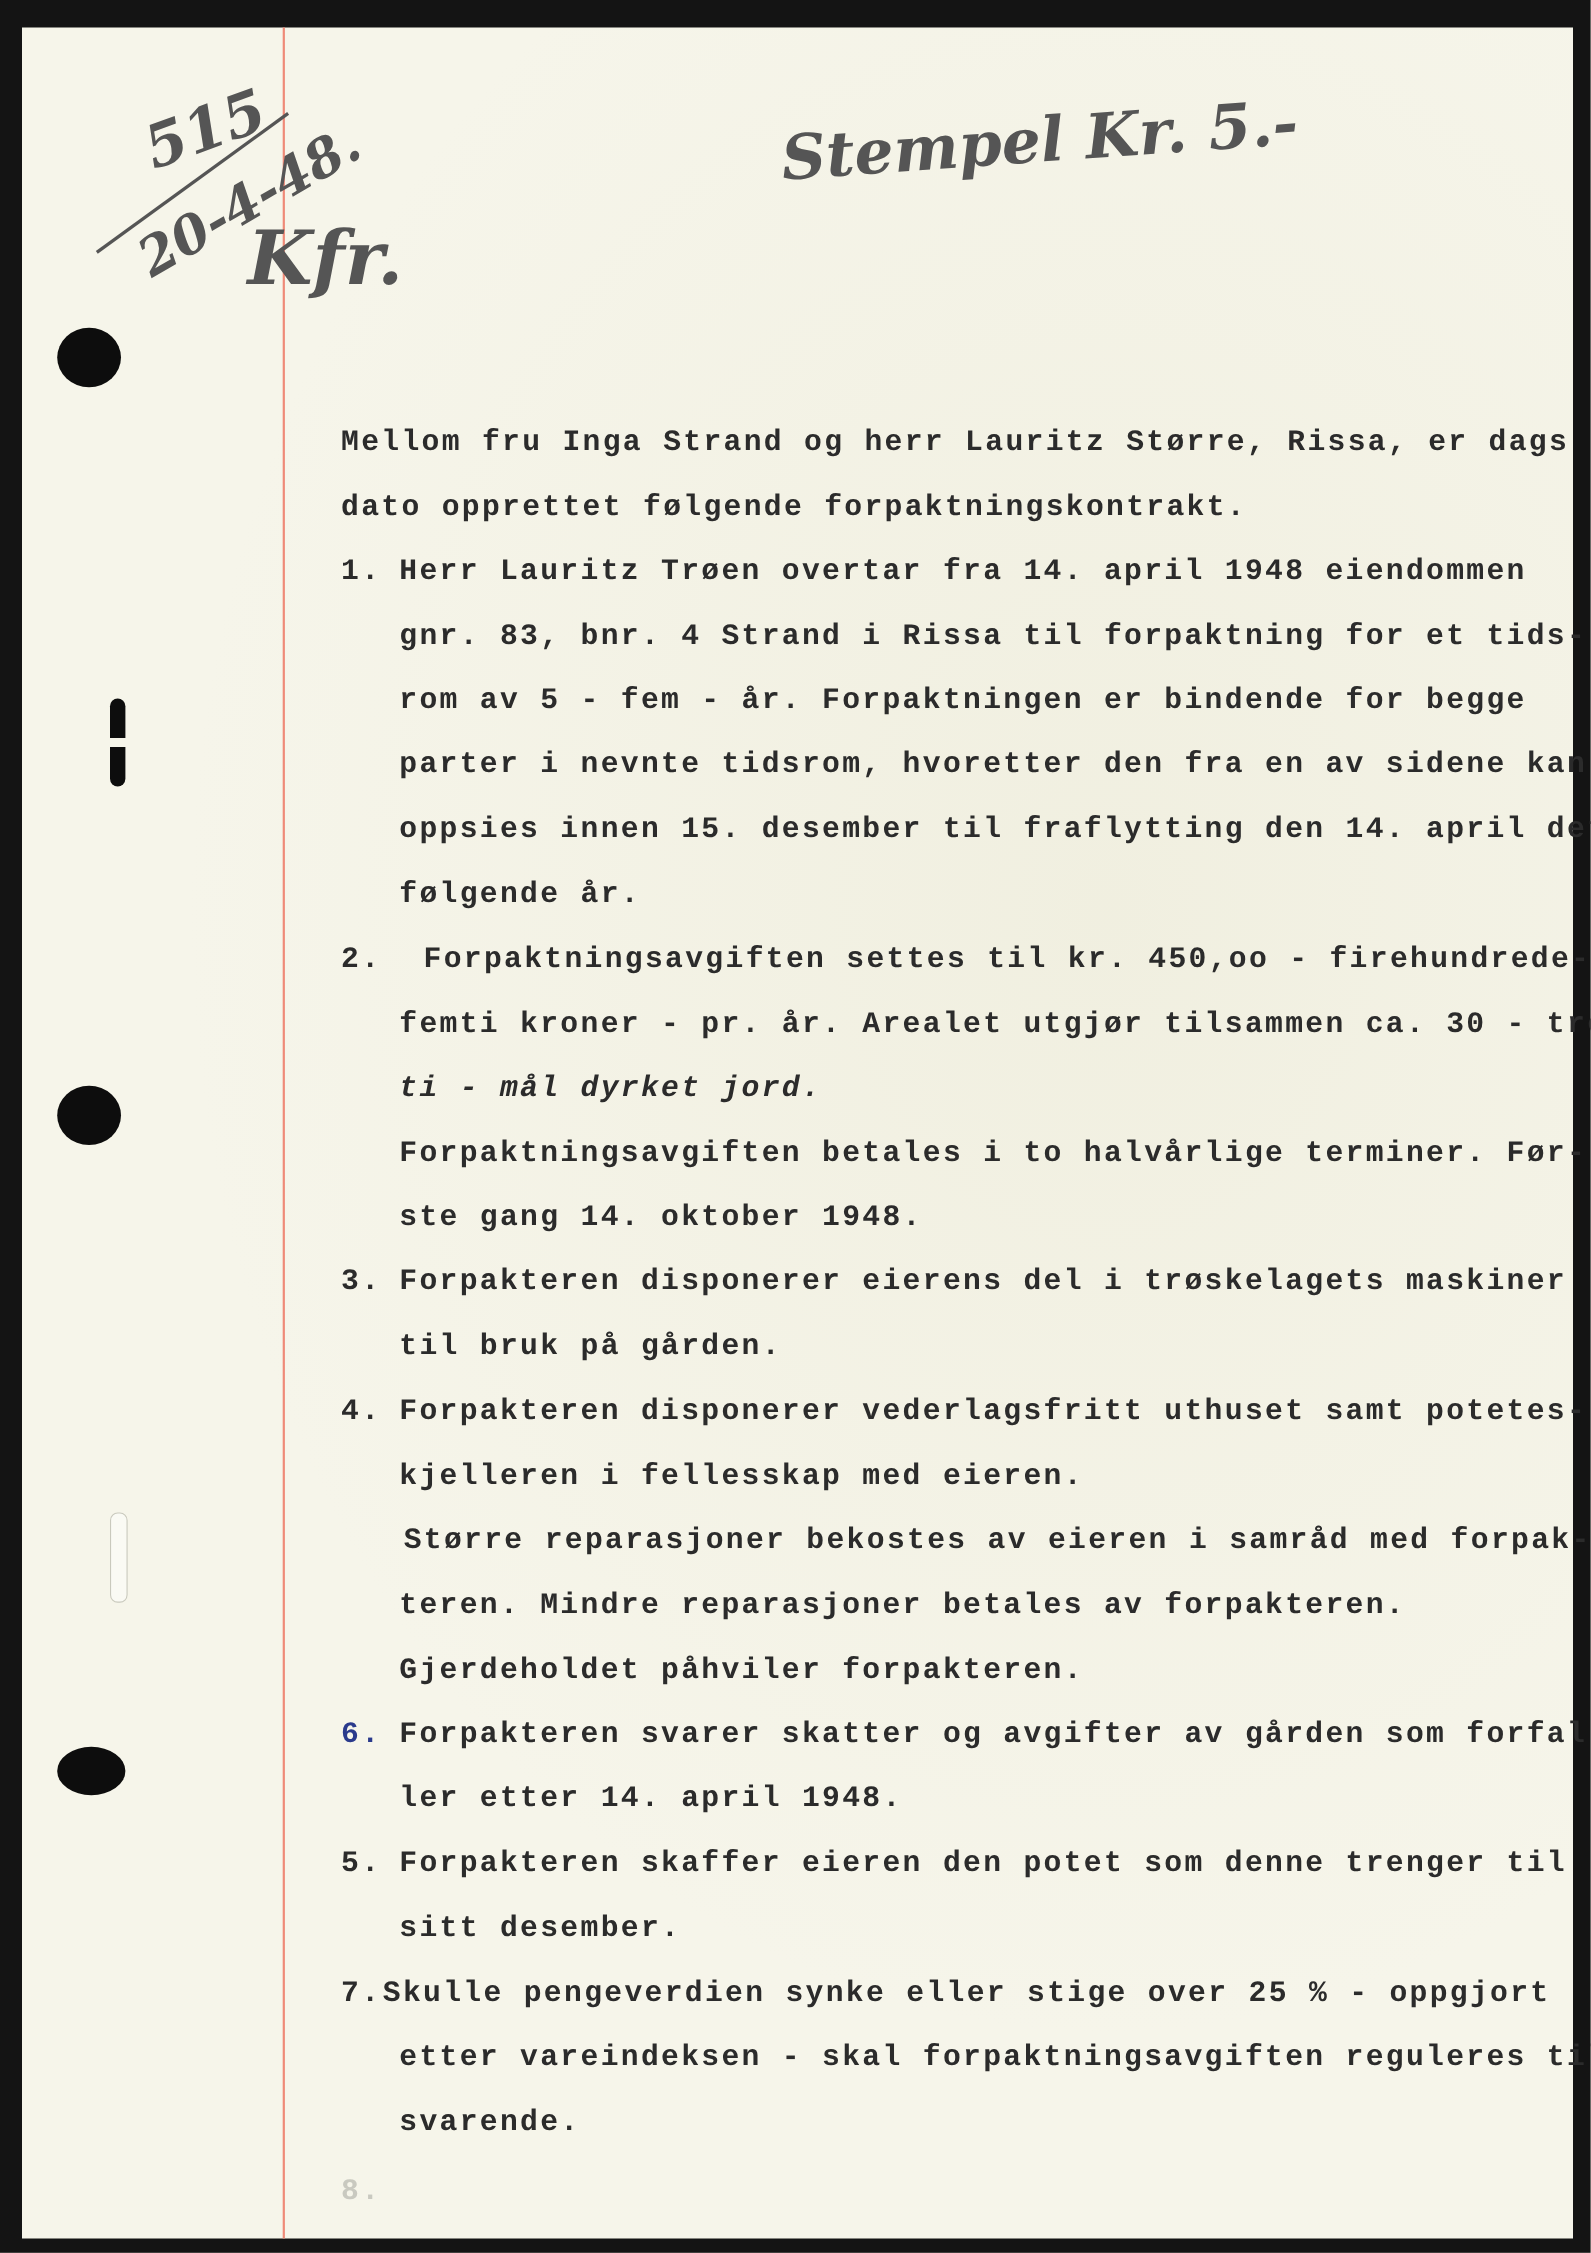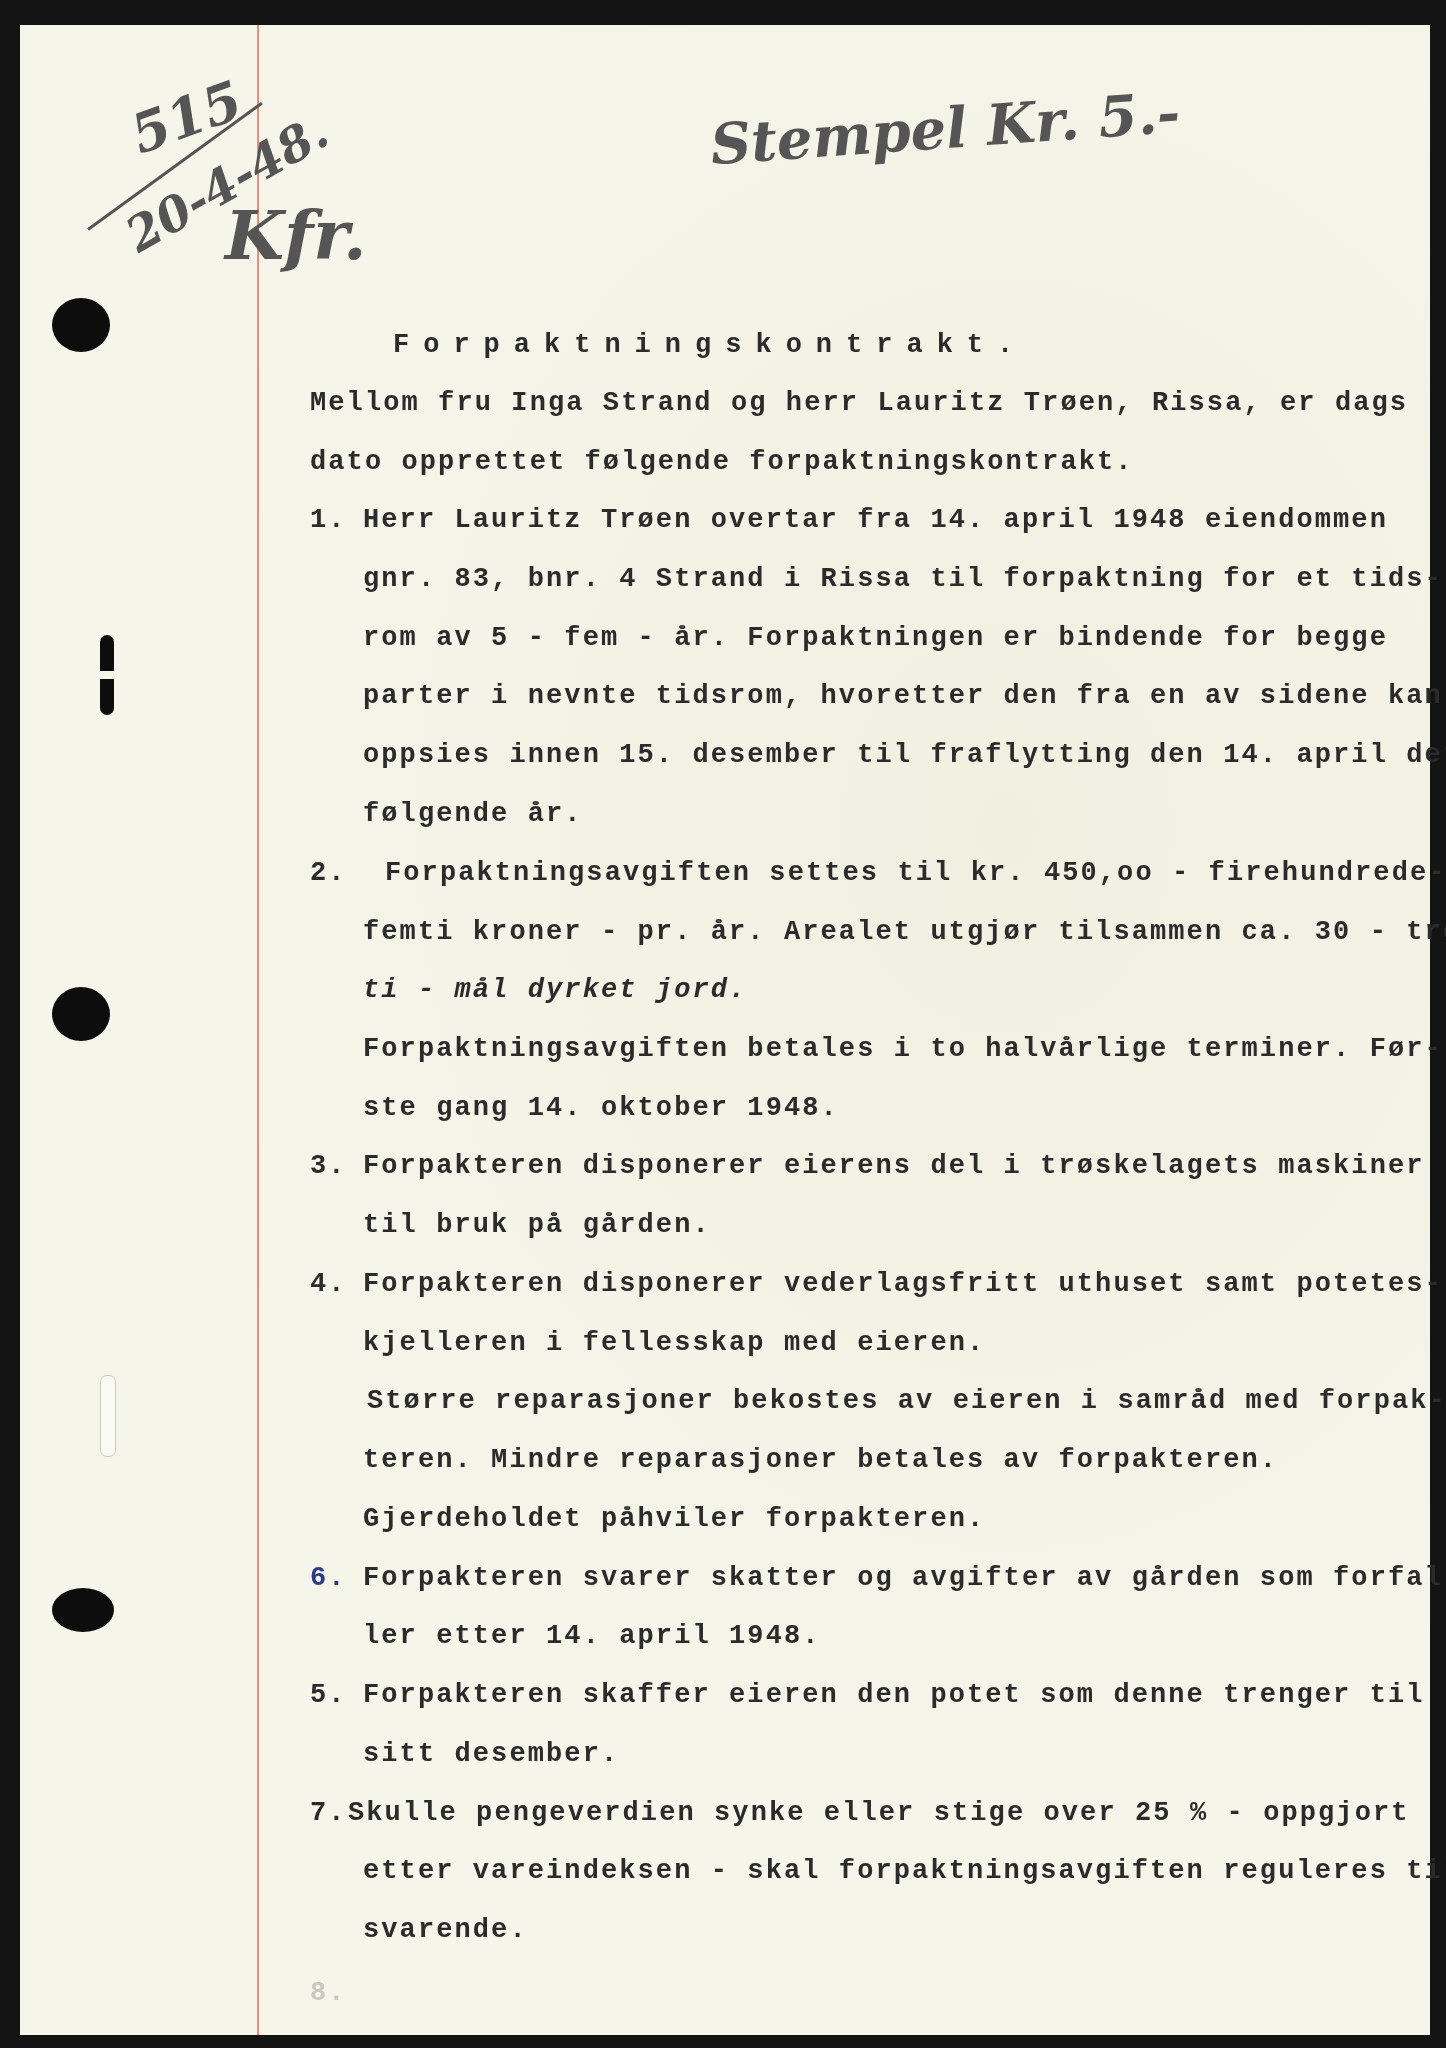--- a/index.html
+++ b/index.html
@@ -54,24 +54,23 @@
   <div class="hole" style="left:32px;top:962px;width:58px;height:54px;"></div>
   <div class="torn light" style="top:1350px;"></div>
   <div class="hole" style="left:32px;top:1563px;width:62px;height:44px;"></div>
 
   <div class="hand" style="left:110px;top:60px;font-size:54px;transform:rotate(-20deg);">515</div>
   <div class="slash" style="left:68px;top:203px;width:215px;transform:rotate(-36deg);"></div>
   <div class="hand" style="left:95px;top:130px;font-size:48px;transform:rotate(-30deg);">20-4-48.</div>
   <div class="hand" style="left:205px;top:170px;font-size:68px;">Kfr.</div>
   <div class="hand" style="left:690px;top:70px;font-size:56px;transform:rotate(-4deg);">Stempel Kr. 5.-</div>
 
-  <div class="type" style="left:373px;top:307px;letter-spacing:14px;">Forpaktningskontrakt.</div>
 
   <div id="lines">
-      <div class="type" style="left: 290px; top: 365px;">Mellom fru Inga Strand og herr Lauritz Trøen, Rissa, er dags</div>
+      <div class="type" style="left: 290px; top: 365px;">Mellom fru Inga Strand og herr Lauritz Større, Rissa, er dags</div>
       <div class="type" style="left: 290px; top: 424px;">dato opprettet følgende forpaktningskontrakt.</div>
       <div class="type num" style="left: 290px; top: 482px;">1.</div>
       <div class="type" style="left: 343px; top: 482px;">Herr Lauritz Trøen overtar fra 14. april 1948 eiendommen</div>
       <div class="type" style="left: 343px; top: 541px;">gnr. 83, bnr. 4 Strand i Rissa til forpaktning for et tids-</div>
       <div class="type" style="left: 343px; top: 600px;">rom av 5 - fem - år. Forpaktningen er bindende for begge</div>
       <div class="type" style="left: 343px; top: 658px;">parter i nevnte tidsrom, hvoretter den fra en av sidene kan</div>
       <div class="type" style="left: 343px; top: 717px;">oppsies innen 15. desember til fraflytting den 14. april det</div>
       <div class="type" style="left: 343px; top: 776px;">følgende år.</div>
       <div class="type num" style="left: 290px; top: 835px;">2.</div>
       <div class="type" style="left: 343px; top: 835px; margin-left: 22px;">Forpaktningsavgiften settes til kr. 450,oo - firehundrede-</div>

